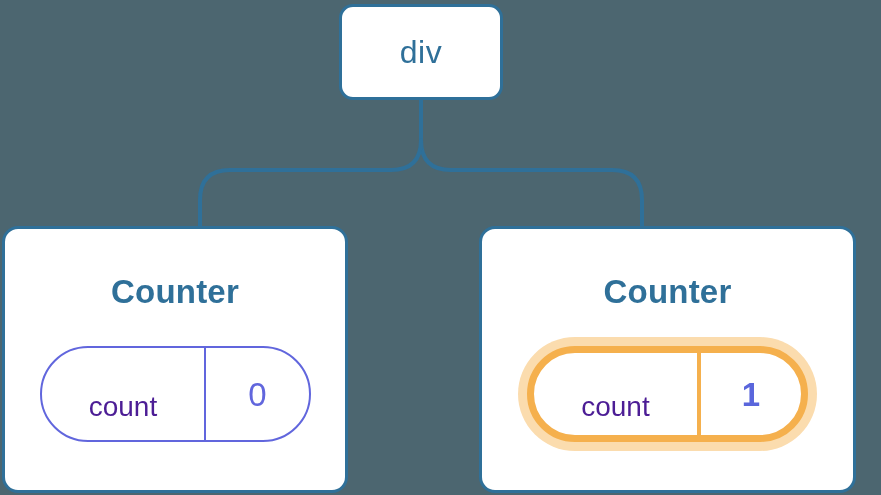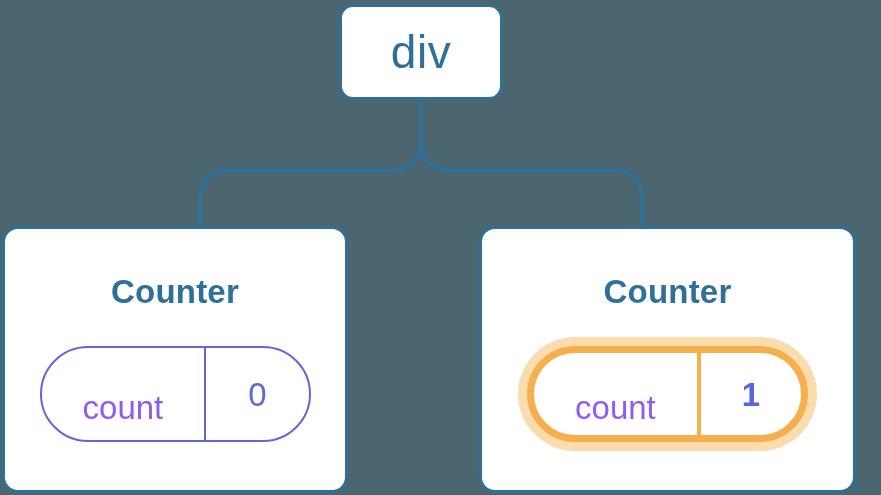--- a/index.html
+++ b/index.html
@@ -41,21 +41,21 @@
     background: #ffffff;
     border: 3px solid #2f7099;
     border-radius: 14px;
     box-sizing: border-box;
     display: flex;
     align-items: center;
     justify-content: center;
   }
   .node-root-label {
     color: #2f7099;
-    font-size: 46px;
+    font-size: 32px;
     font-weight: 400;
     letter-spacing: 0.5px;
     line-height: 1;
   }
 
   
   .card {
     position: absolute;
     background: #ffffff;
     border: 3px solid #2f7099;
@@ -131,22 +131,22 @@
     flex: 1 1 auto;
   }
   .pill-plain .pill-val {
     border-left: 2px solid #6166dd;
   }
   .pill-highlight .pill-val {
     border-left: 4px solid #f5b04d;
   }
 
   .pill-key-text {
-    color: #8b5cf6;
-    font-size: 33px;
+    color: #4c1d95;
+    font-size: 28px;
     font-weight: 400;
     line-height: 1;
     margin-top: 26px;
   }
   .pill-val-text {
     color: #6166dd;
     font-size: 33px;
     font-weight: 400;
     line-height: 1;
   }

